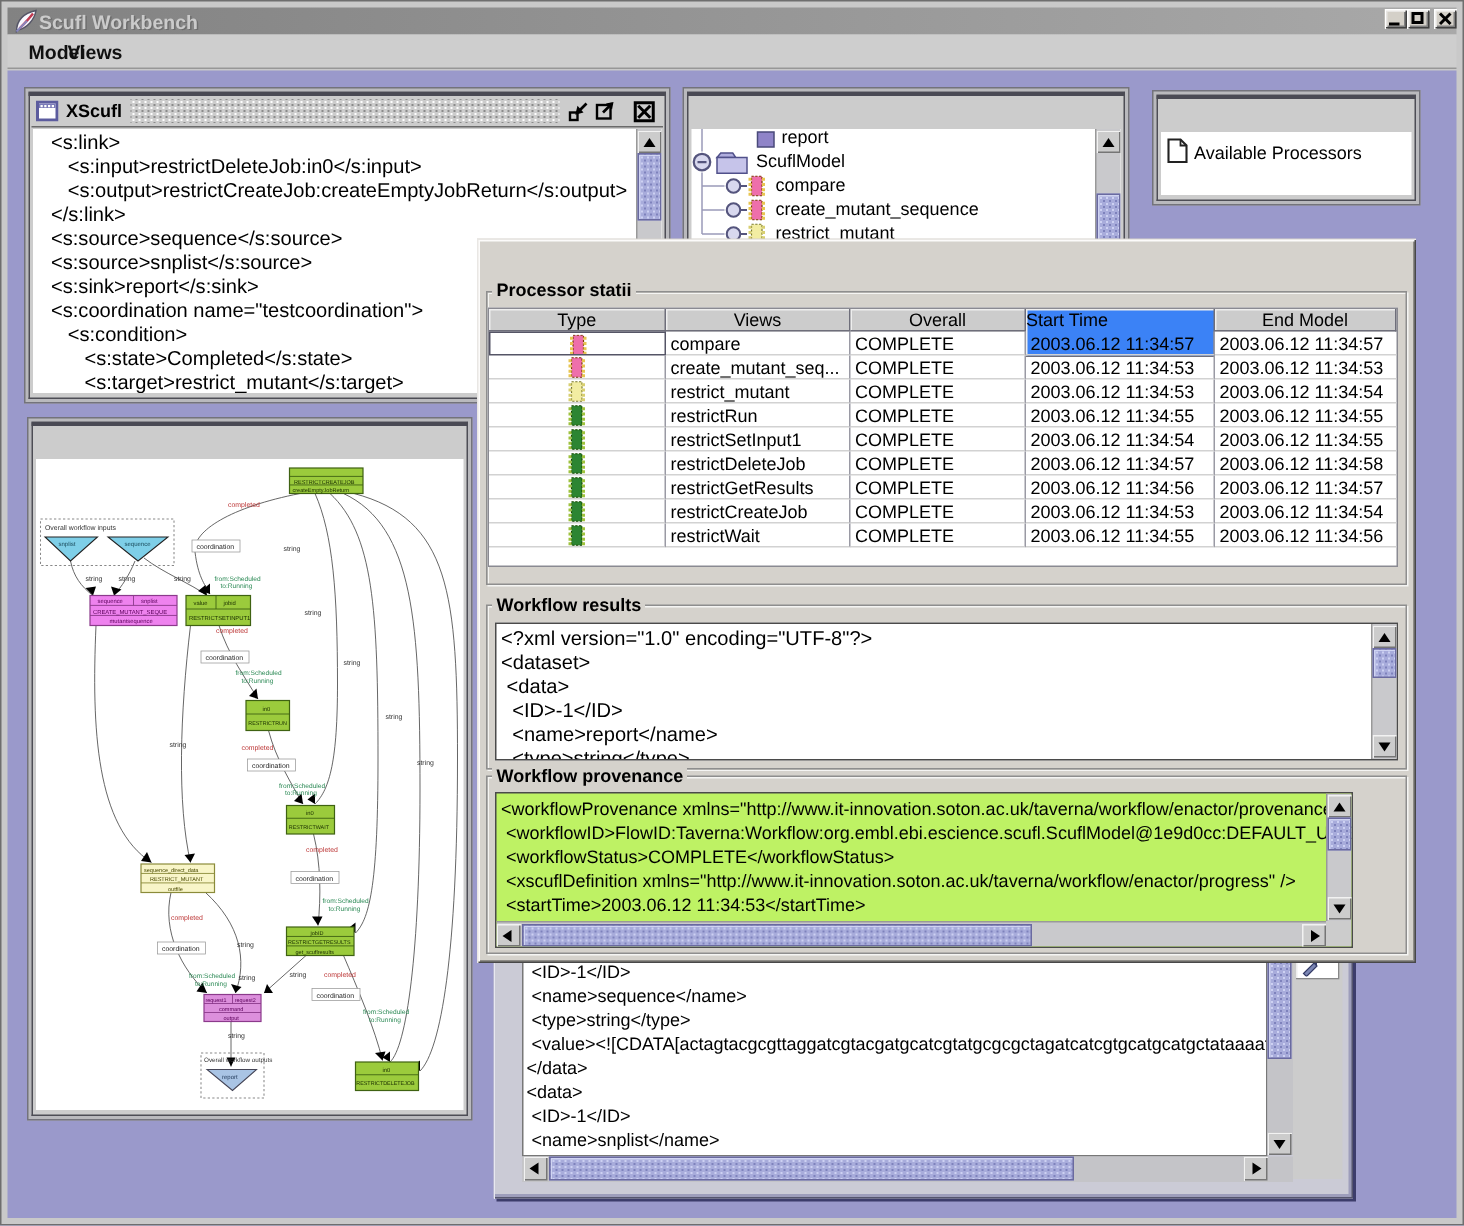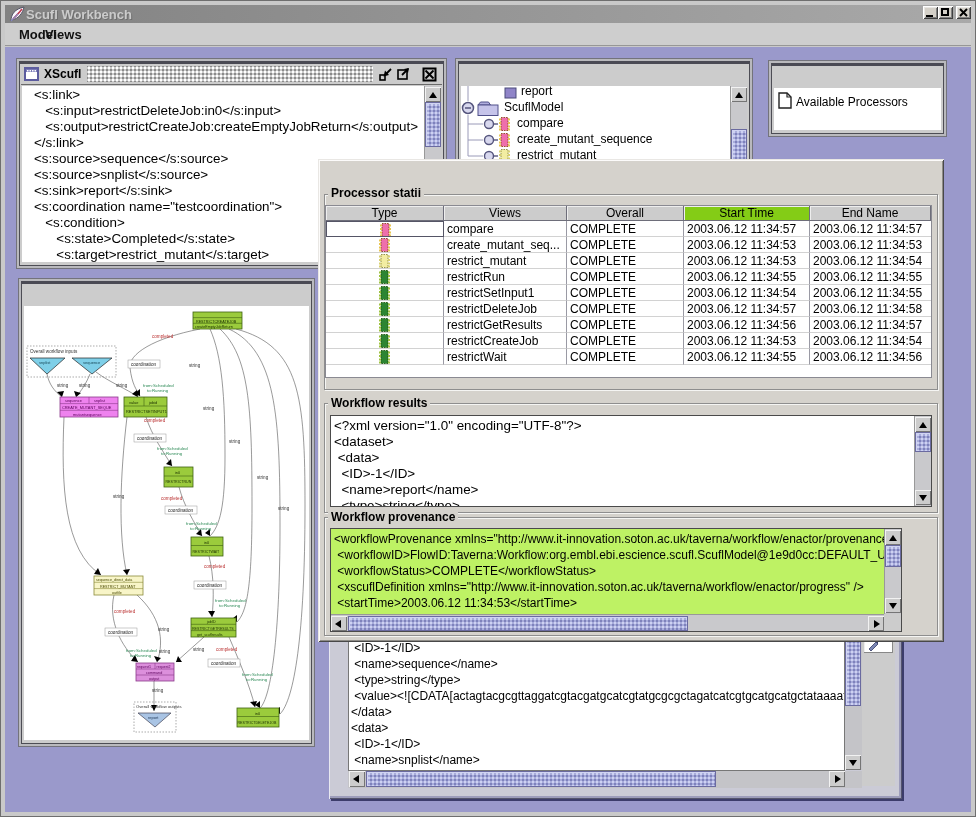--- a/index.html
+++ b/index.html
@@ -466,22 +466,22 @@
 </div>
 
 <div class="ww" style="left:318px;top:159px;width:626px;height:483px">
 
   <div class="grp" style="left:6px;top:35px;width:614px;height:196px"></div>
   <div class="grplab" style="left:10px;top:27px">Processor statii</div>
   <div id="ptable" style="position:absolute;left:7px;top:46px;width:607px;height:173px;background:#fff;border:1px solid #8a8a92">
 <div class="cell" style="left:0px;top:0;width:118px;height:15px;background:#ccc;border-right:1px solid #6e6e7a;border-bottom:1px solid #6e6e7a;box-shadow:inset 1px 1px 0 #eee;text-align:center;line-height:15px">Type</div>
 <div class="cell" style="left:118px;top:0;width:123px;height:15px;background:#ccc;border-right:1px solid #6e6e7a;border-bottom:1px solid #6e6e7a;box-shadow:inset 1px 1px 0 #eee;text-align:center;line-height:15px">Views</div>
 <div class="cell" style="left:241px;top:0;width:117px;height:15px;background:#ccc;border-right:1px solid #6e6e7a;border-bottom:1px solid #6e6e7a;box-shadow:inset 1px 1px 0 #eee;text-align:center;line-height:15px">Overall</div>
-<div class="cell" style="left:358px;top:0;width:126px;height:15px;background:#84cc16;border-right:1px solid #6e6e7a;border-bottom:1px solid #6e6e7a;box-shadow:inset 1px 1px 0 #eee;text-align:center;line-height:15px">Start Time</div>
-<div class="cell" style="left:484px;top:0;width:121px;height:15px;background:#ccc;border-right:1px solid #6e6e7a;border-bottom:1px solid #6e6e7a;box-shadow:inset 1px 1px 0 #eee;text-align:center;line-height:15px">End Name</div>
+<div class="cell" style="left:358px;top:0;width:126px;height:32px;background:#3b82f6;border-right:1px solid #6e6e7a;border-bottom:1px solid #6e6e7a;box-shadow:inset 1px 1px 0 #eee;line-height:15px">Start Time</div>
+<div class="cell" style="left:484px;top:0;width:121px;height:15px;background:#ccc;border-right:1px solid #6e6e7a;border-bottom:1px solid #6e6e7a;box-shadow:inset 1px 1px 0 #eee;text-align:center;line-height:15px">End Model</div>
 <div class="cell" style="left:0;top:15px;width:118px;height:16px;border-right:1px solid #9a9aa4;border-bottom:1px solid #d2d2d2;border:1px solid #556;">
           <svg width="13" height="14" viewBox="0 0 13 14" style="position:absolute;left:52px;top:1px">
             <use href="#chip"></use>
           </svg>
         </div>
 <div class="cell" style="left:118px;top:15px;width:123px;height:16px;border-right:1px solid #9a9aa4;border-bottom:1px solid #d2d2d2;padding:1px 0 0 3px">compare</div>
 <div class="cell" style="left:241px;top:15px;width:117px;height:16px;border-right:1px solid #9a9aa4;border-bottom:1px solid #d2d2d2;padding:1px 0 0 3px">COMPLETE</div>
 <div class="cell" style="left:358px;top:15px;width:126px;height:16px;border-right:1px solid #9a9aa4;border-bottom:1px solid #d2d2d2;padding:1px 0 0 3px">2003.06.12 11:34:57</div>
 <div class="cell" style="left:484px;top:15px;width:121px;height:16px;border-bottom:1px solid #d2d2d2;padding:1px 0 0 3px">2003.06.12 11:34:57</div>
 <div class="cell" style="left:0;top:31px;width:118px;height:16px;border-right:1px solid #9a9aa4;border-bottom:1px solid #d2d2d2;">

